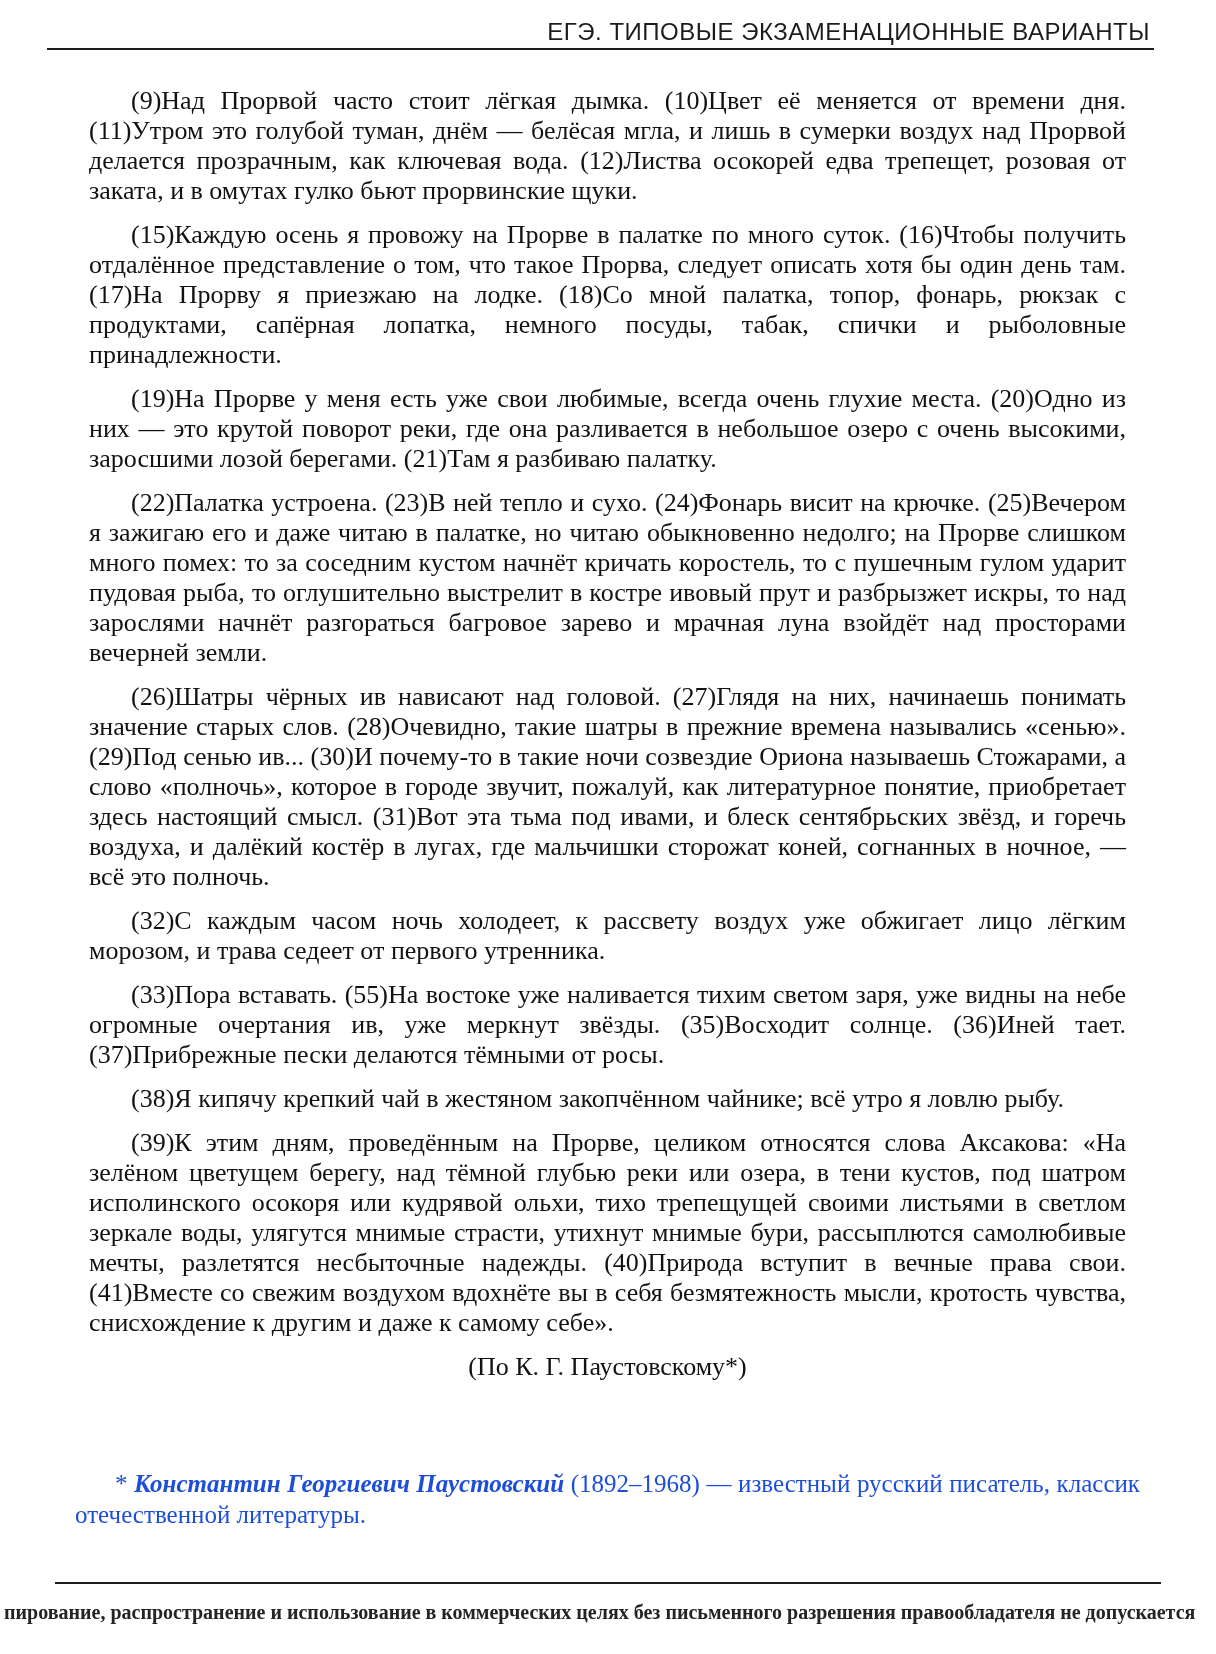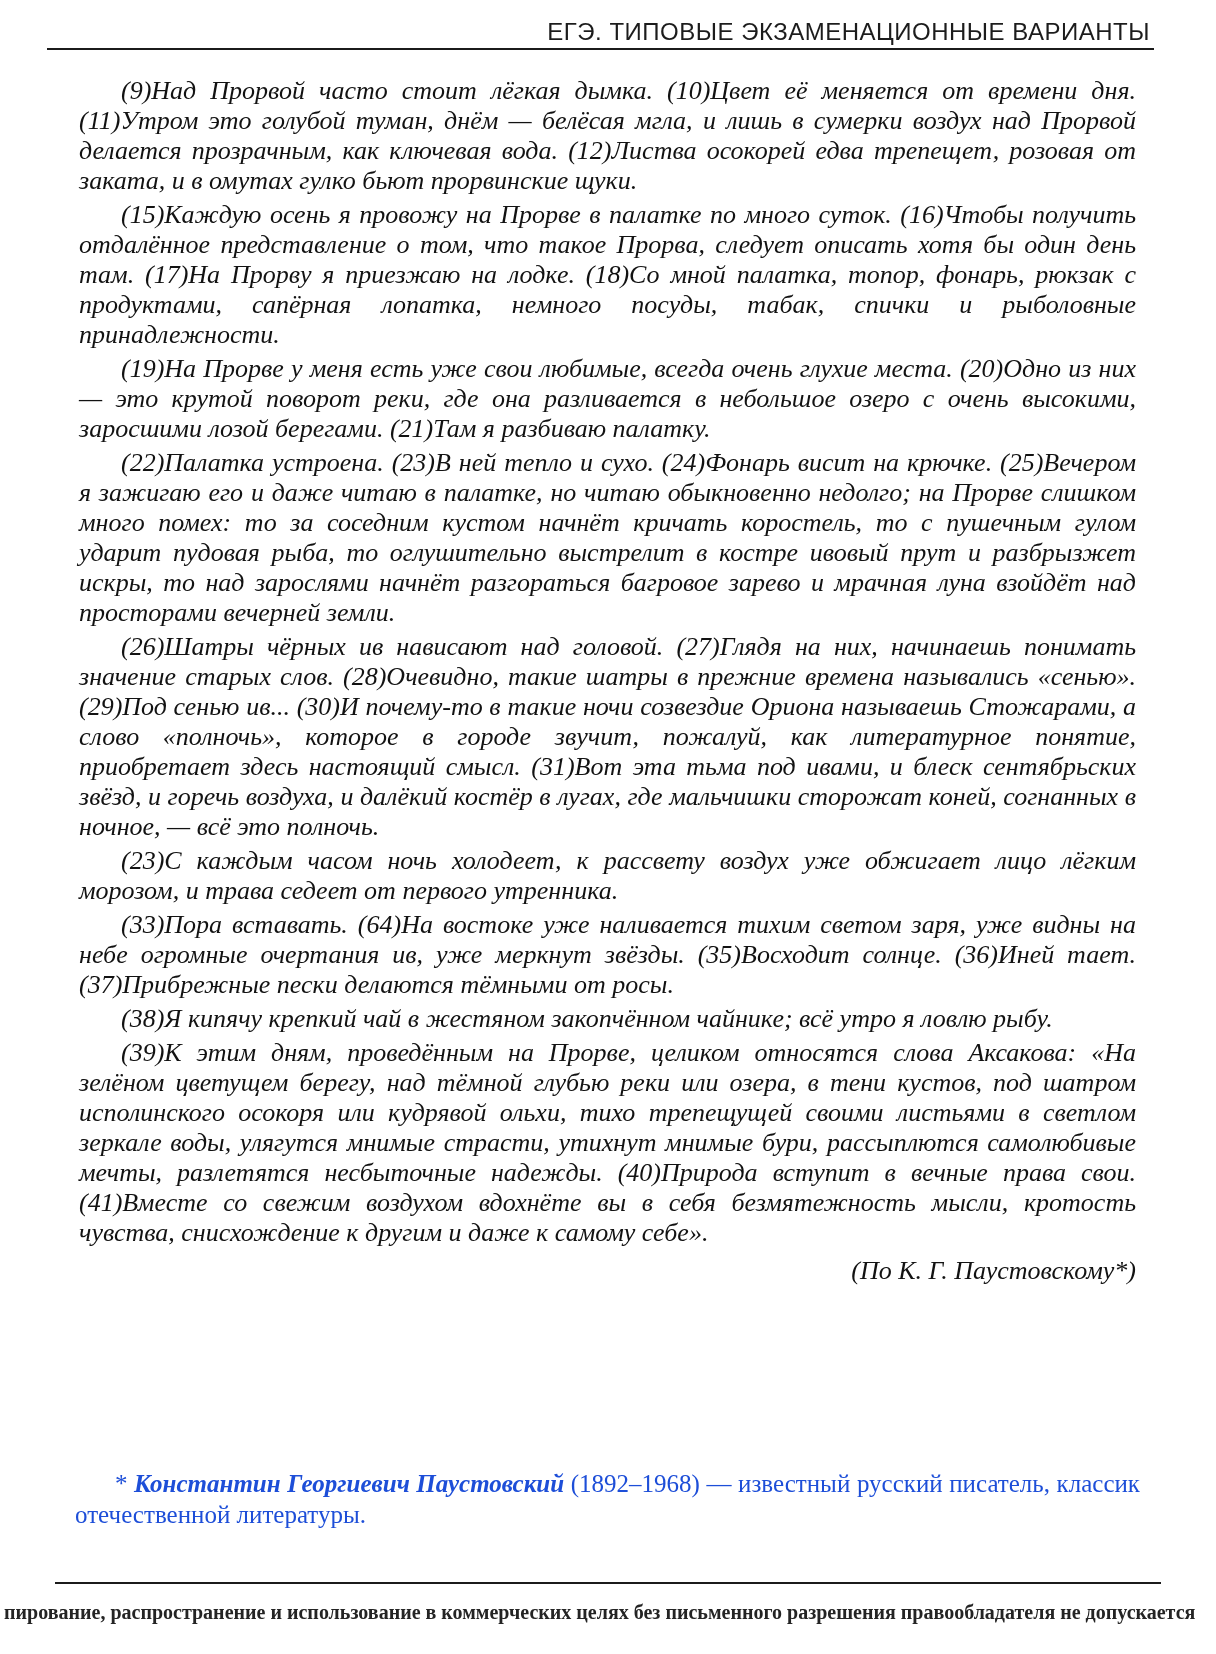--- a/index.html
+++ b/index.html
@@ -38,26 +38,25 @@
     top: 72px;
     left: 75px;
     width: 1065px;
     font-family: "Liberation Serif", "DejaVu Serif", serif;
     font-size: 26px;
     line-height: 30px;
     text-align: justify;
     color: #121212;
   }
   .passage p {
-    margin: 4px;
+    margin: 14px;
     text-indent: 42px;
-    font-style: italic;
   }
   .passage p.attribution {
-    text-align: right;
+    text-align: center;
     text-indent: 0;
     margin-top: 8px;
   }
 
   
   .footnote {
     position: absolute;
     top: 1468px;
     left: 75px;
     width: 1065px;
@@ -115,22 +114,22 @@
 
   <div class="header-title">ЕГЭ. ТИПОВЫЕ ЭКЗАМЕНАЦИОННЫЕ ВАРИАНТЫ</div>
   <div class="header-rule"></div>
 
   <main class="passage">
     <p>(9)Над Прорвой часто стоит лёгкая дымка. (10)Цвет её меняется от времени дня. (11)Утром это голубой туман, днём — белёсая мгла, и лишь в сумерки воздух над Прорвой делается прозрачным, как ключевая вода. (12)Листва осокорей едва трепещет, розовая от заката, и в омутах гулко бьют прорвинские щуки.</p>
     <p>(15)Каждую осень я провожу на Прорве в палатке по много суток. (16)Чтобы получить отдалённое представление о том, что такое Прорва, следует описать хотя бы один день там. (17)На Прорву я приезжаю на лодке. (18)Со мной палатка, топор, фонарь, рюкзак с продуктами, сапёрная лопатка, немного посуды, табак, спички и рыболовные принадлежности.</p>
     <p>(19)На Прорве у меня есть уже свои любимые, всегда очень глухие места. (20)Одно из них — это крутой поворот реки, где она разливается в небольшое озеро с очень высокими, заросшими лозой берегами. (21)Там я разбиваю палатку.</p>
     <p>(22)Палатка устроена. (23)В ней тепло и сухо. (24)Фонарь висит на крючке. (25)Вечером я зажигаю его и даже читаю в палатке, но читаю обыкновенно недолго; на Прорве слишком много помех: то за соседним кустом начнёт кричать коростель, то с пушечным гулом ударит пудовая рыба, то оглушительно выстрелит в костре ивовый прут и разбрызжет искры, то над зарослями начнёт разгораться багровое зарево и мрачная луна взойдёт над просторами вечерней земли.</p>
     <p>(26)Шатры чёрных ив нависают над головой. (27)Глядя на них, начинаешь понимать значение старых слов. (28)Очевидно, такие шатры в прежние времена назывались «сенью». (29)Под сенью ив... (30)И почему-то в такие ночи созвездие Ориона называешь Стожарами, а слово «полночь», которое в городе звучит, пожалуй, как литературное понятие, приобретает здесь настоящий смысл. (31)Вот эта тьма под ивами, и блеск сентябрьских звёзд, и горечь воздуха, и далёкий костёр в лугах, где мальчишки сторожат коней, согнанных в ночное, — всё это полночь.</p>
-    <p>(23)С каждым часом ночь холодеет, к рассвету воздух уже обжигает лицо лёгким морозом, и трава седеет от первого утренника.</p>
-    <p>(33)Пора вставать. (64)На востоке уже наливается тихим светом заря, уже видны на небе огромные очертания ив, уже меркнут звёзды. (35)Восходит солнце. (36)Иней тает. (37)Прибрежные пески делаются тёмными от росы.</p>
+    <p>(32)С каждым часом ночь холодеет, к рассвету воздух уже обжигает лицо лёгким морозом, и трава седеет от первого утренника.</p>
+    <p>(33)Пора вставать. (55)На востоке уже наливается тихим светом заря, уже видны на небе огромные очертания ив, уже меркнут звёзды. (35)Восходит солнце. (36)Иней тает. (37)Прибрежные пески делаются тёмными от росы.</p>
     <p>(38)Я кипячу крепкий чай в жестяном закопчённом чайнике; всё утро я ловлю рыбу.</p>
     <p>(39)К этим дням, проведённым на Прорве, целиком относятся слова Аксакова: «На зелёном цветущем берегу, над тёмной глубью реки или озера, в тени кустов, под шатром исполинского осокоря или кудрявой ольхи, тихо трепещущей своими листьями в светлом зеркале воды, улягутся мнимые страсти, утихнут мнимые бури, рассыплются самолюбивые мечты, разлетятся несбыточные надежды. (40)Природа вступит в вечные права свои. (41)Вместе со свежим воздухом вдохнёте вы в себя безмятежность мысли, кротость чувства, снисхождение к другим и даже к самому себе».</p>
     <p class="attribution">(По К. Г. Паустовскому*)</p>
   </main>
 
   <div class="footnote">
     <span>* </span><span class="author">Константин Георгиевич Паустовский</span><span> (1892–1968) — известный русский писатель, классик отечественной литературы.</span>
   </div>
 
   <div class="footer-rule"></div>

